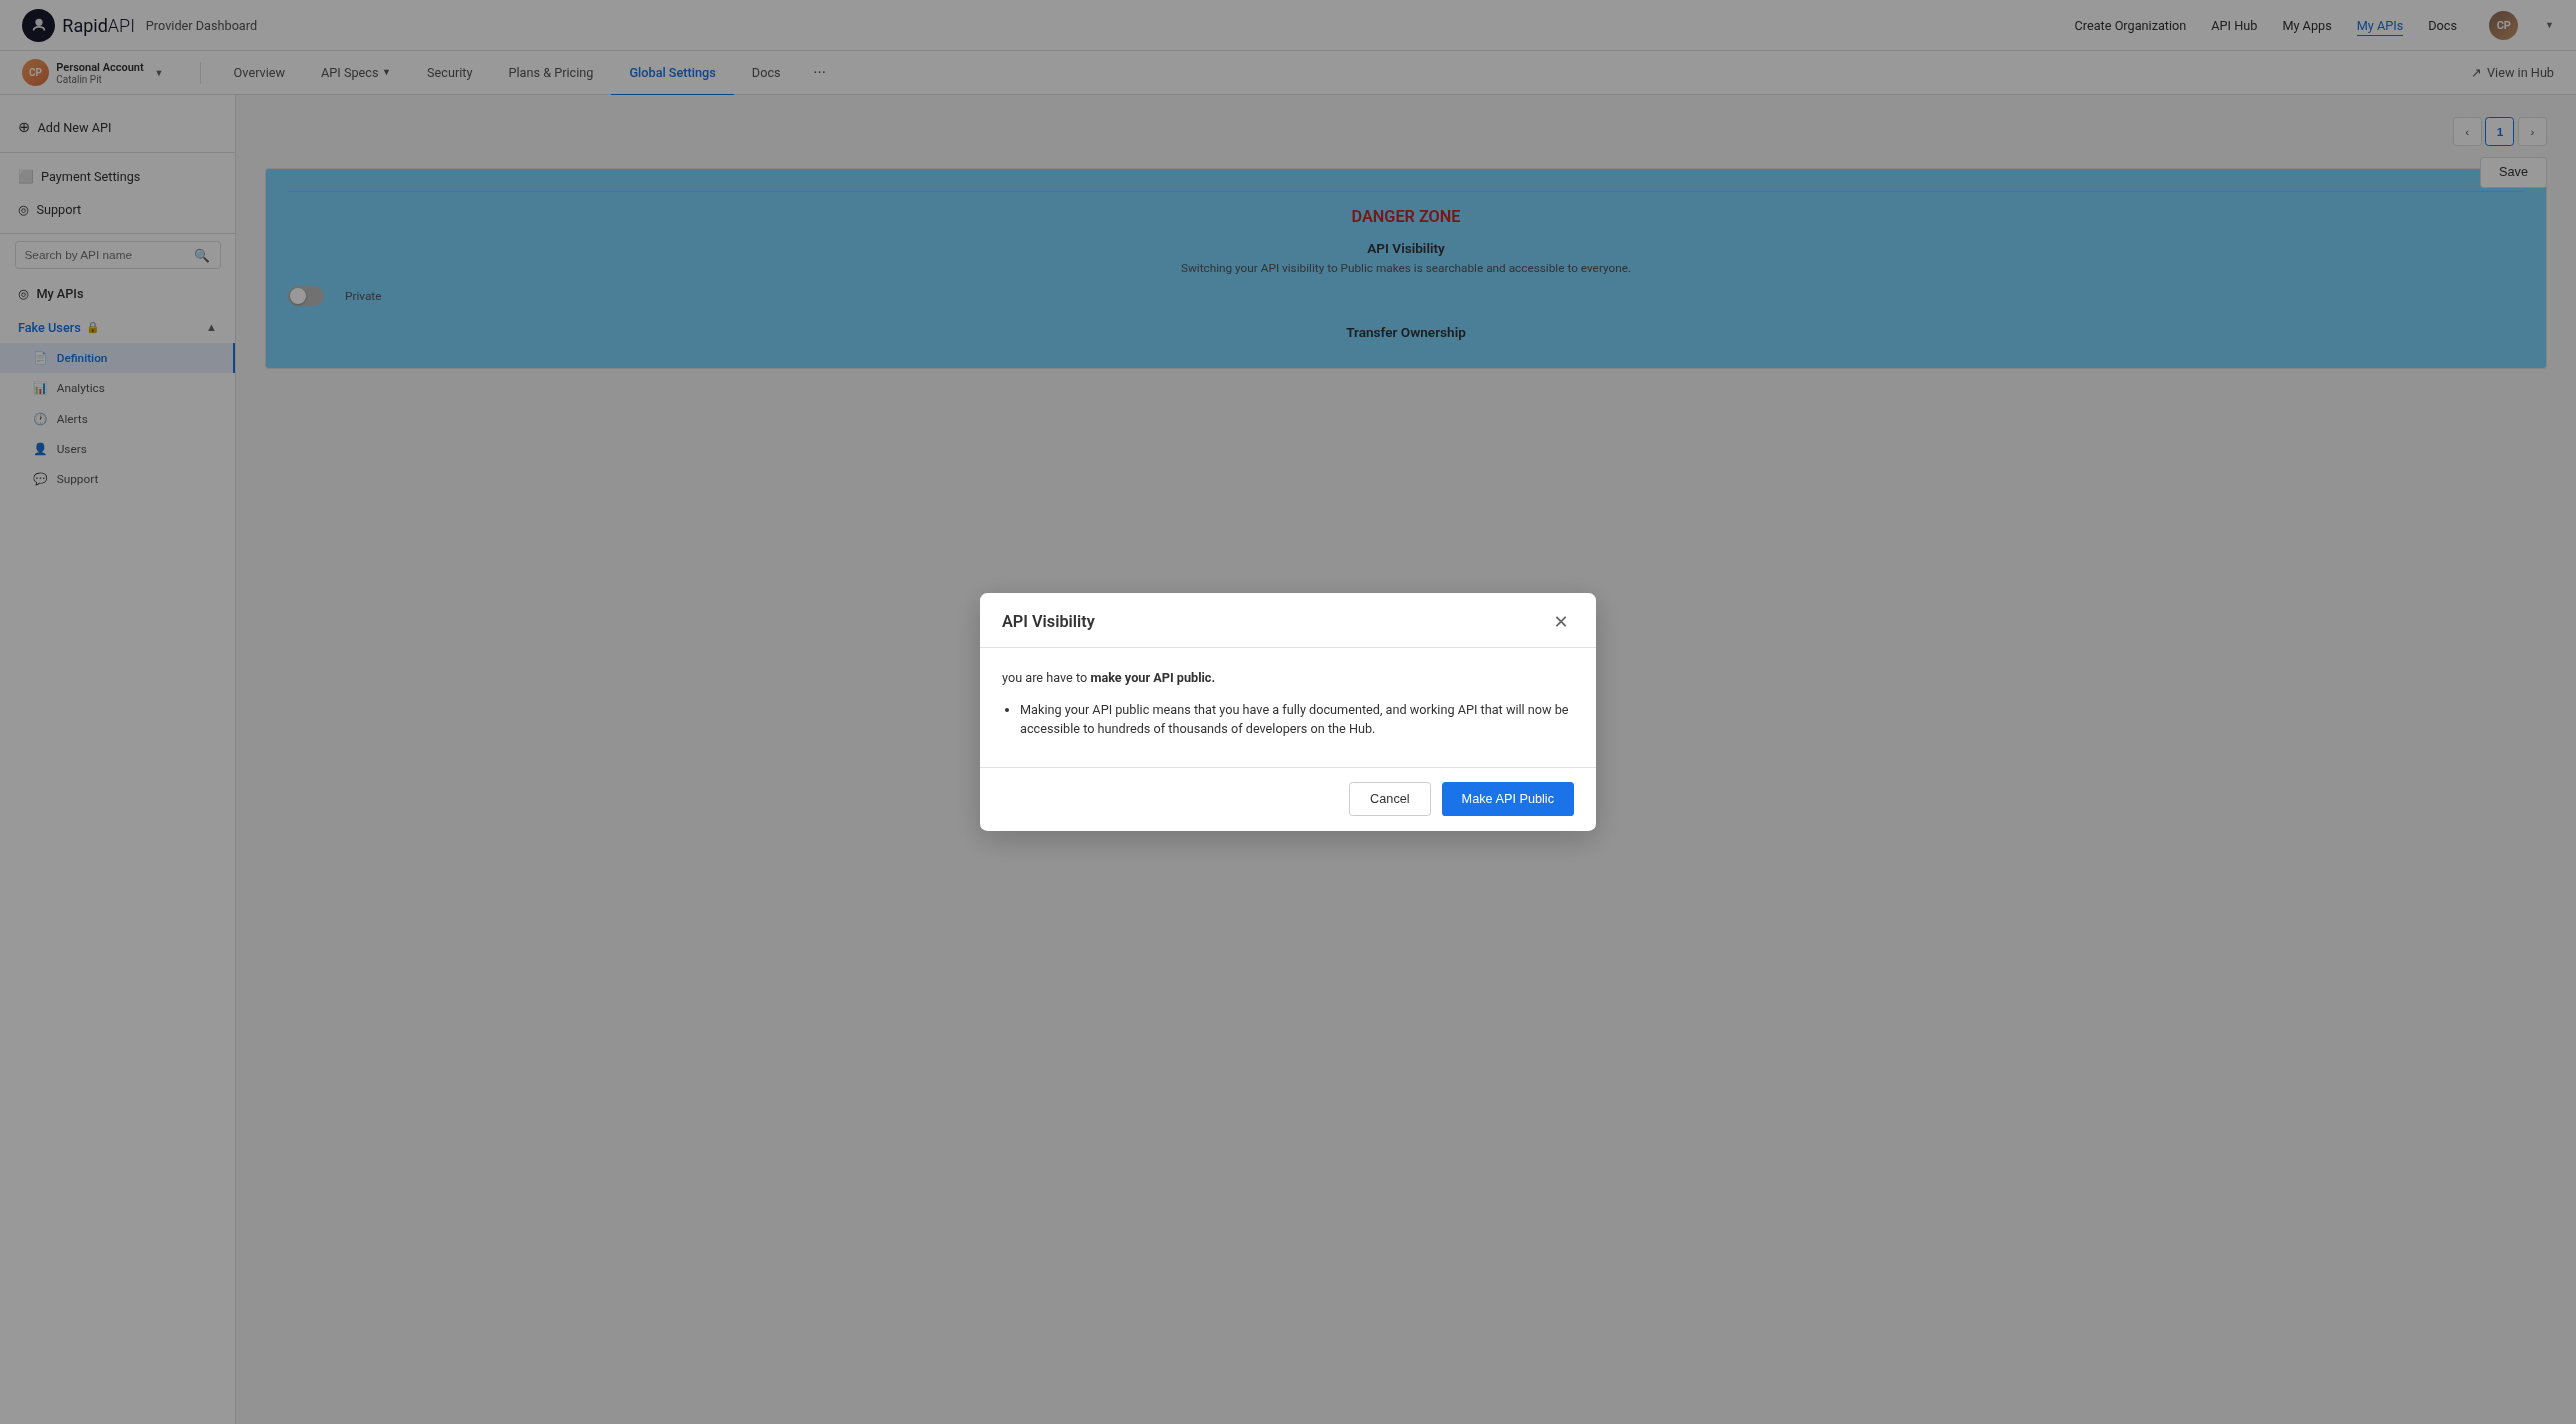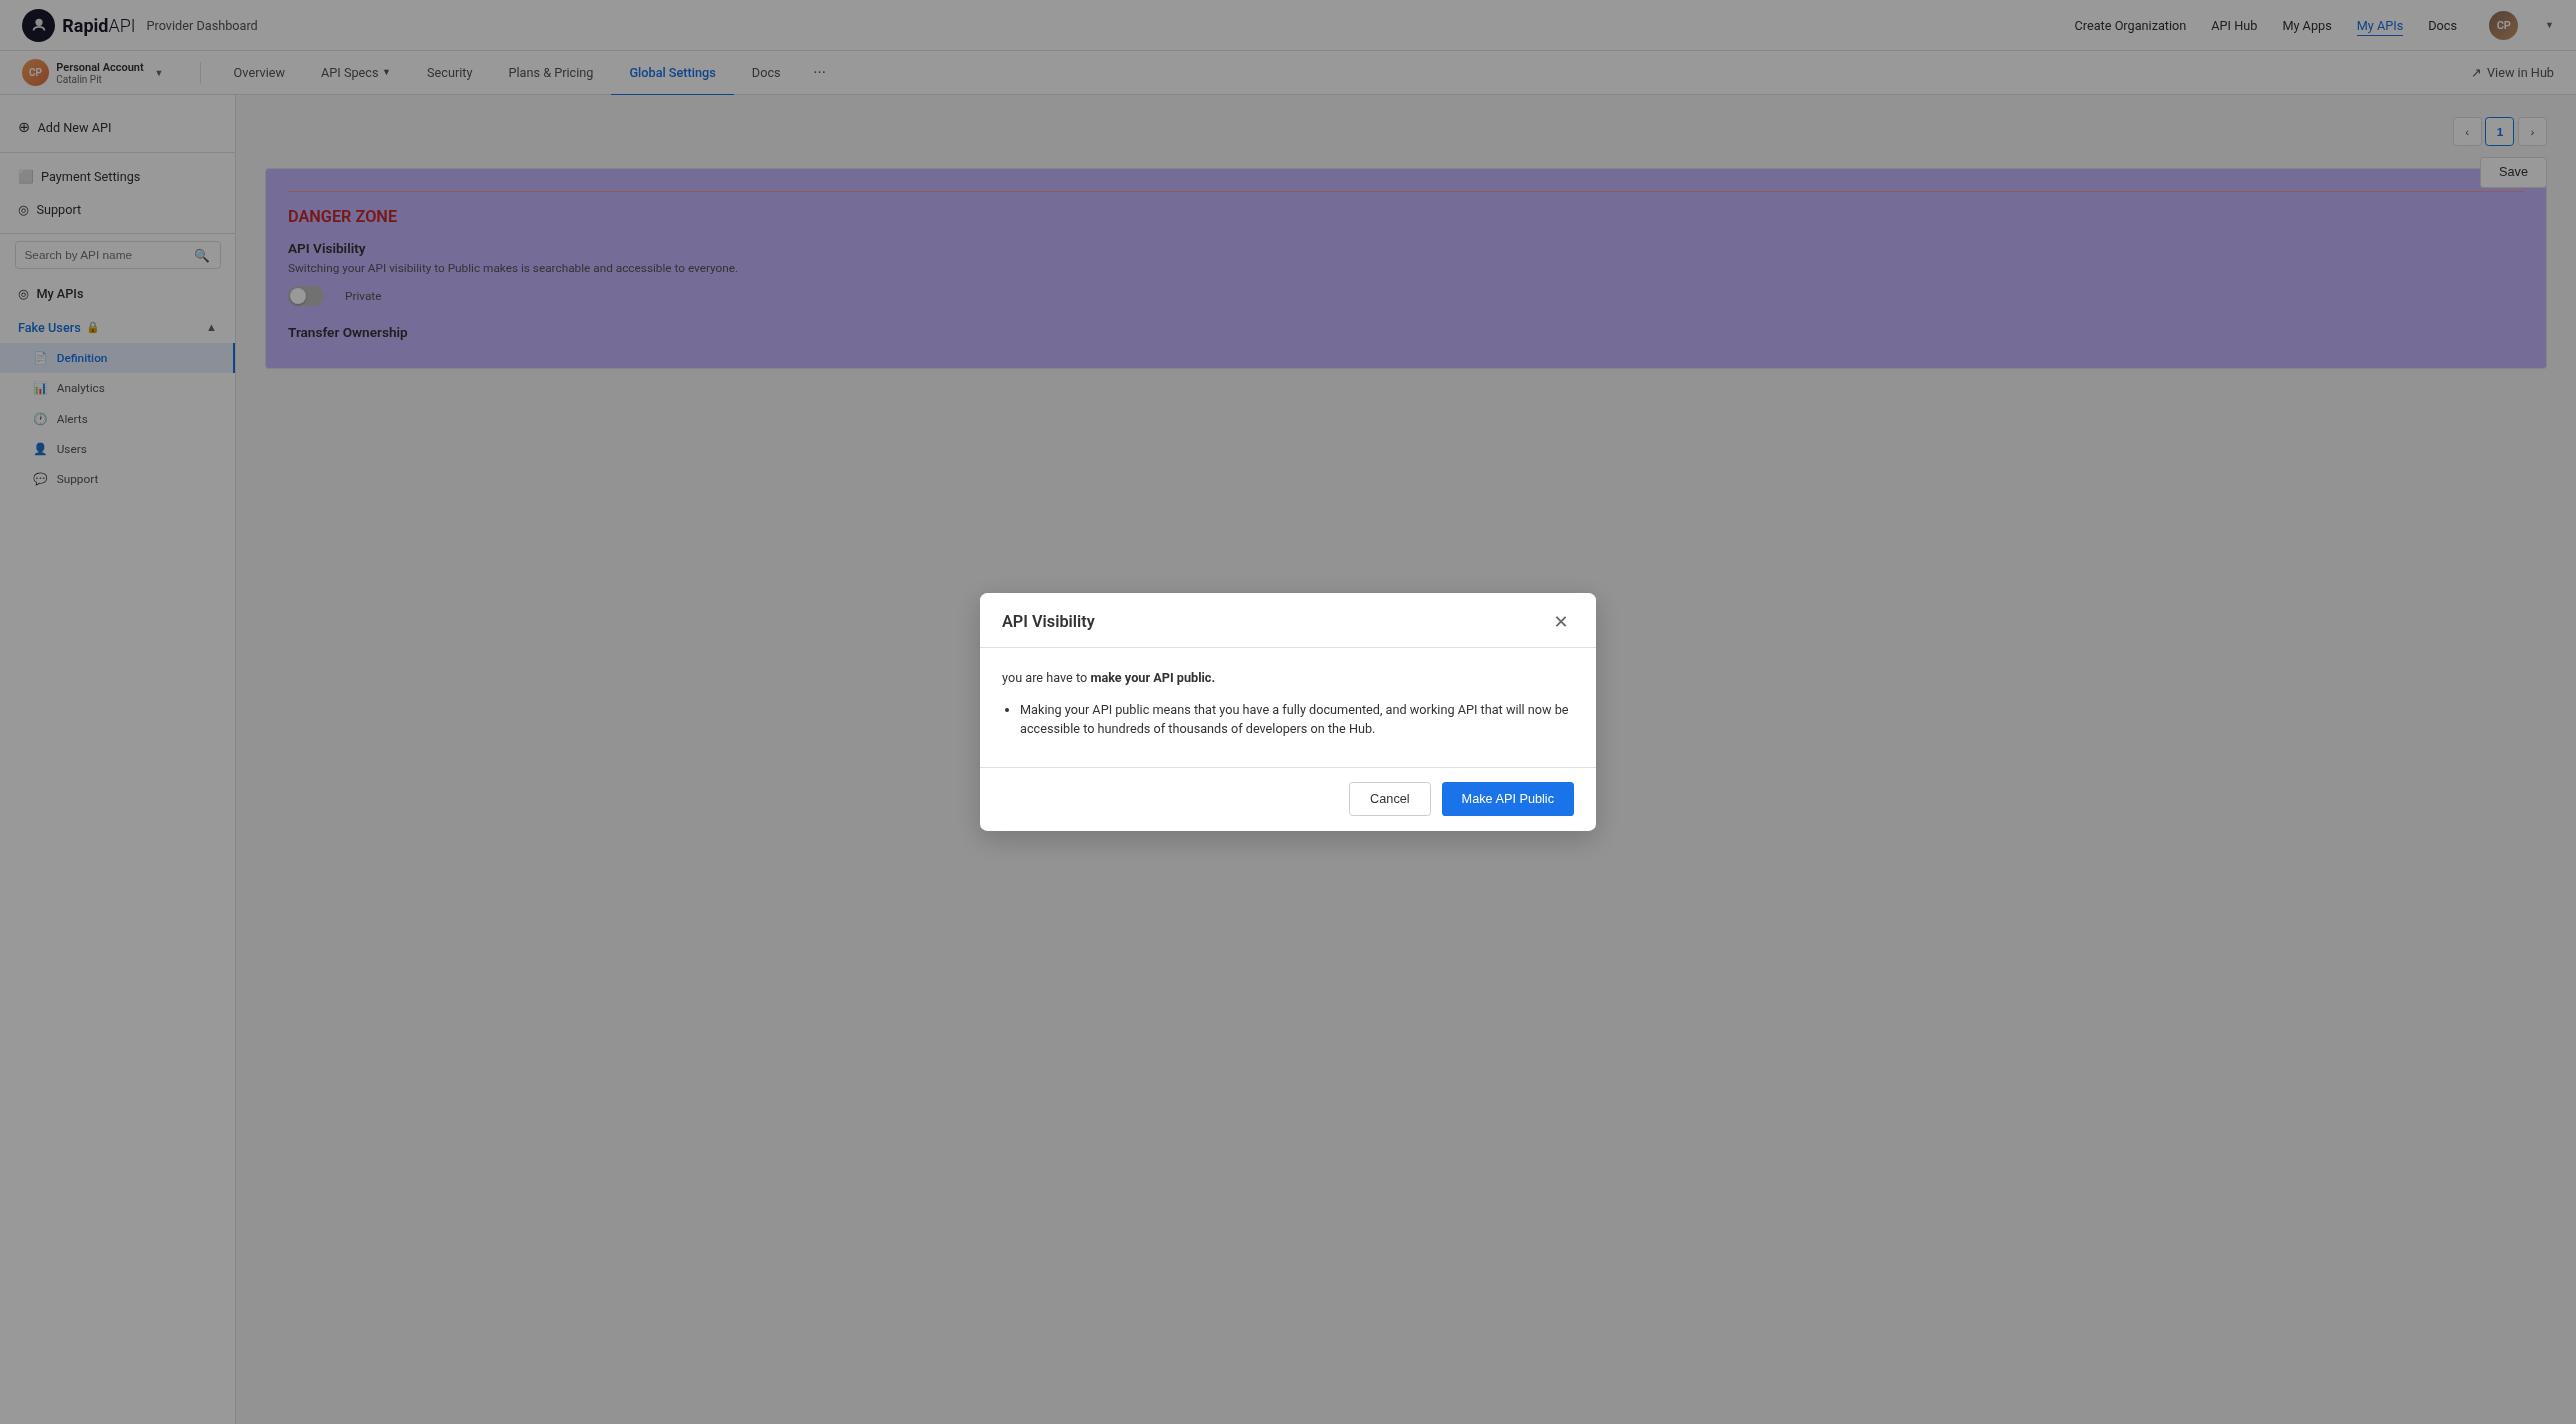--- a/index.html
+++ b/index.html
@@ -175,25 +175,26 @@
     .main-content {
       flex: 1;
       overflow-y: auto;
       padding: 22px 29px;
       background: #f5f5f5;
       position: relative;
     }
 
     
     .danger-zone-section {
-      background: #c4b5fd;
+      background: #7dd3fc;
       border: 0.9px solid #e0e0e0;
       border-radius: 3.6px;
       padding: 22px;
       margin-top: 22px;
+      text-align: center;
     }
     .danger-zone-title {
       color: #c62828;
       font-size: 16.3px;
       font-weight: 600;
       border-top: 0.9px solid #ef9a9a;
       padding-top: 14.5px;
       margin-bottom: 14.5px;
     }
     .api-visibility-section { margin-bottom: 18px; }
@@ -315,21 +316,21 @@
 
 <div class="top-nav">
   <div class="top-nav-logo">
     <div class="logo-icon">
       <svg width="18" height="18" viewBox="0 0 20 20" fill="none">
         <circle cx="10" cy="7" r="4" fill="white" opacity="0.9"></circle>
         <path d="M4 16 Q4 12 10 12 Q16 12 16 16" stroke="white" stroke-width="2" fill="none" opacity="0.9"></path>
       </svg>
     </div>
     <span style="font-size:18px;font-weight:700;color:#1a1a2e;">
-      <span style="font-weight:700;">Rapid</span><span style="font-weight:300;">API</span>
+      <span style="font-weight:400;">Rapid</span><span style="font-weight:300;">API</span>
     </span>
     <span class="logo-subtitle">Provider Dashboard</span>
   </div>
   <div class="top-nav-links">
     <a class="top-nav-link">Create Organization</a>
     <a class="top-nav-link">API Hub</a>
     <a class="top-nav-link">My Apps</a>
     <a class="top-nav-link active">My APIs</a>
     <a class="top-nav-link">Docs</a>
     <div class="top-nav-avatar">CP</div>

